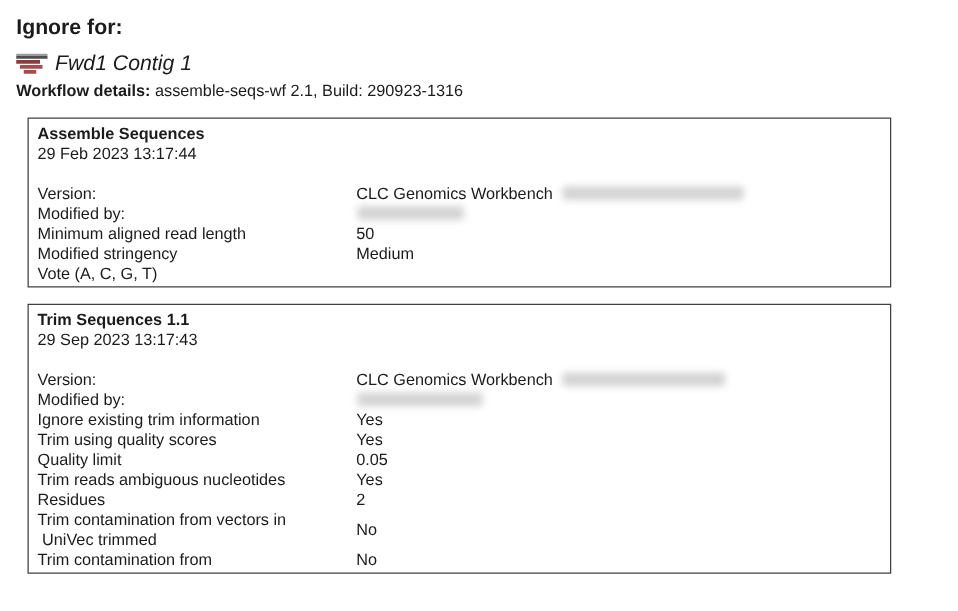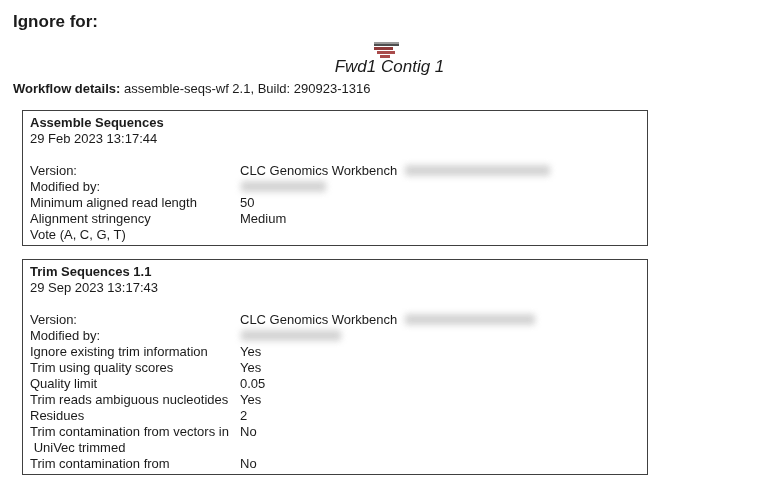--- a/index.html
+++ b/index.html
@@ -17,21 +17,20 @@
   .page-title {
     font-size: 17px;
     line-height: 18px;
     font-weight: bold;
     margin-bottom: 11px;
   }
   .item-line {
     display: flex;
     align-items: center;
     margin-bottom: 5px;
-    flex-direction: column;
   }
   .contig-icon {
     position: relative;
     width: 26px;
     height: 16px;
     margin-right: 5px;
     flex: 0 0 auto;
   }
   .contig-icon .bar { position: absolute; }
   .contig-icon .b1 { top: 0; left: 0; width: 25px; height: 4px;
@@ -40,29 +39,29 @@
   .contig-icon .b3 { top: 9px; left: 3px; width: 18px; height: 3px; background: #a94b4b; }
   .contig-icon .b4 { top: 13px; left: 6px; width: 10px; height: 3px; background: #a94b4b; }
   .item-name {
     font-size: 17px;
     line-height: 18px;
     font-style: italic;
   }
   .workflow-line { margin-bottom: 13px; }
   .workflow-line .wf-label { font-weight: bold; }
   .section {
-    width: 626px;
+    width: 691px;
     margin: 0 0 13px 22px;
     border: 1px solid #404040;
     padding: 4px 6px 2px 7px;
     background: #ffffff;
   }
   .sec-title { font-weight: bold; }
   .spacer { height: 16px; }
-  .row { display: flex; align-items: flex-start; }
+  .row { display: flex; align-items: center; gap: 45px; }
   .row .label {
     flex: 0 0 auto;
     min-width: 210px;
     white-space: pre-wrap;
   }
   .row .value {
     white-space: pre-wrap;
     max-width: 500px;
   }
   .redacted {
@@ -111,21 +110,21 @@
     <div class="label">Modified by:</div>
     <div class="value"><span class="vtext"></span><span class="redacted no-text" style="width: 85px;"></span></div>
   </div>
 
   <div class="row">
     <div class="label">Minimum aligned read length</div>
     <div class="value"><span class="vtext">50</span></div>
   </div>
 
   <div class="row">
-    <div class="label">Alignment stringency</div>
+    <div class="label">Modified stringency</div>
     <div class="value"><span class="vtext">Medium</span></div>
   </div>
 
   <div class="row">
     <div class="value"><span class="vtext">Vote (A, C, G, T)</span></div>
   </div>
 
 </div>
   </div>
 

